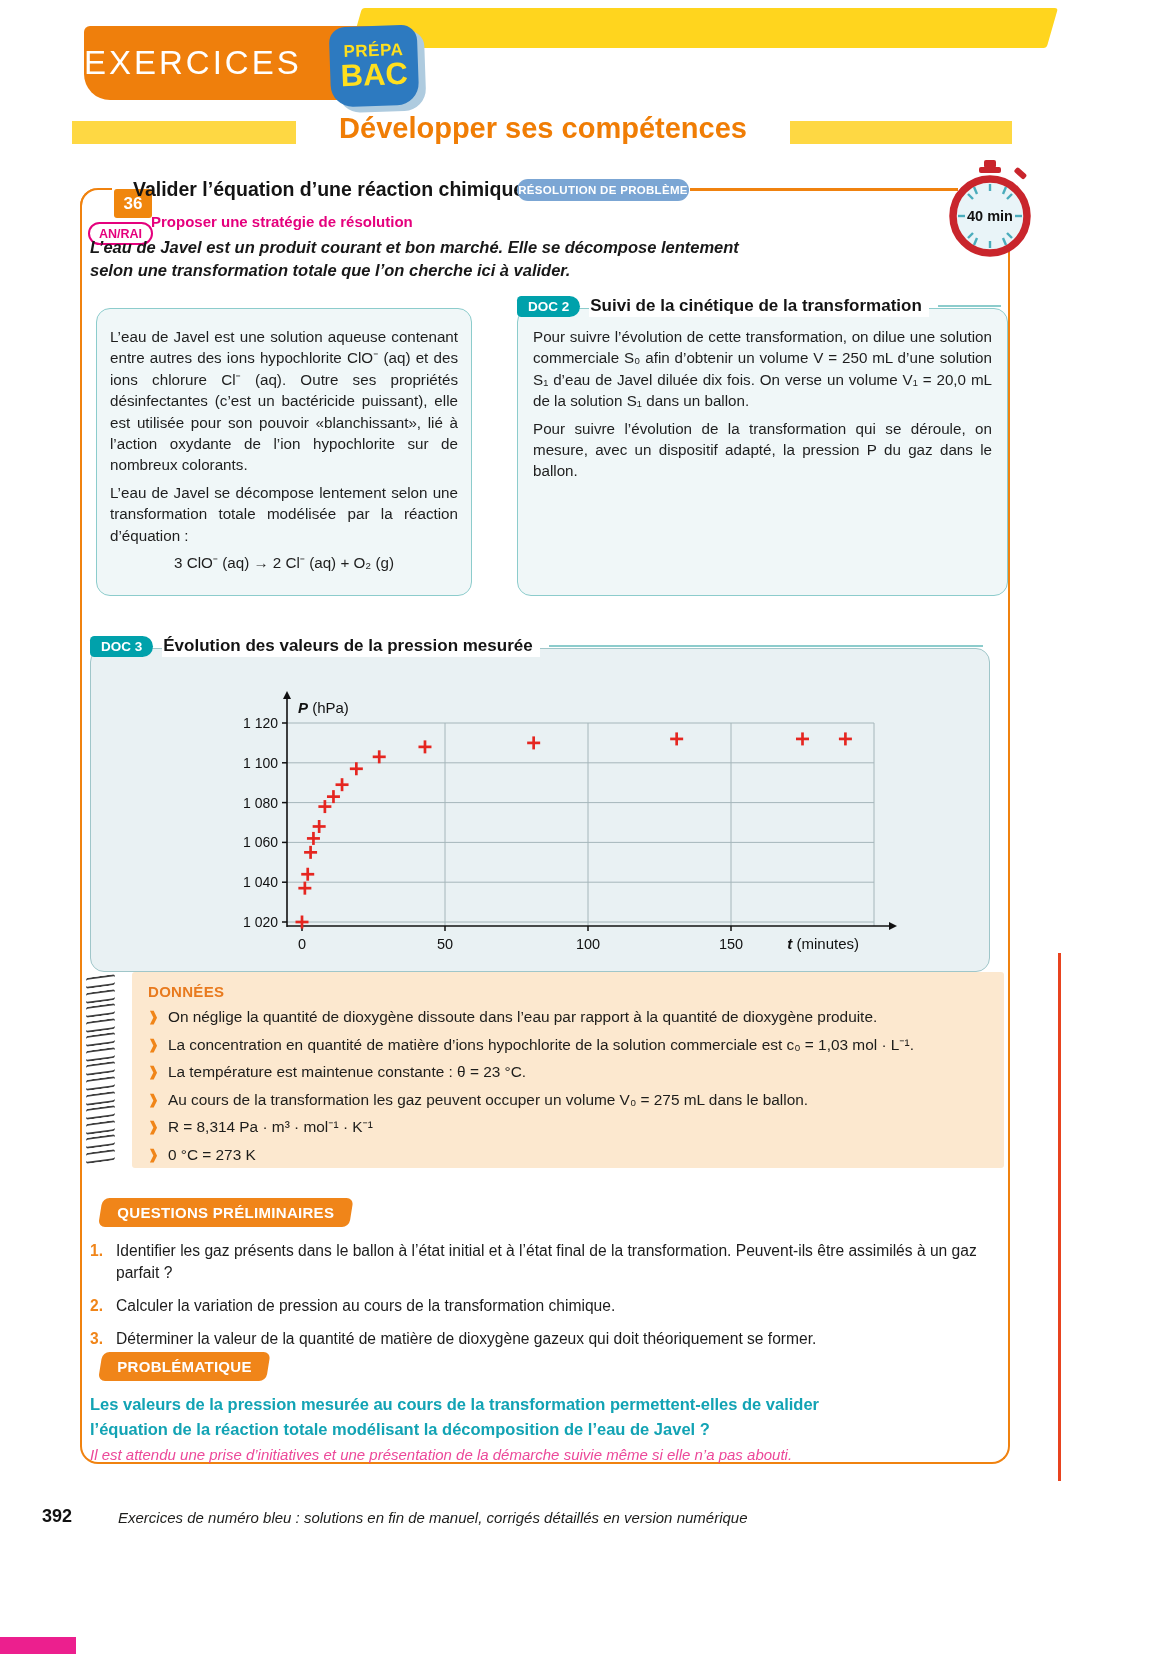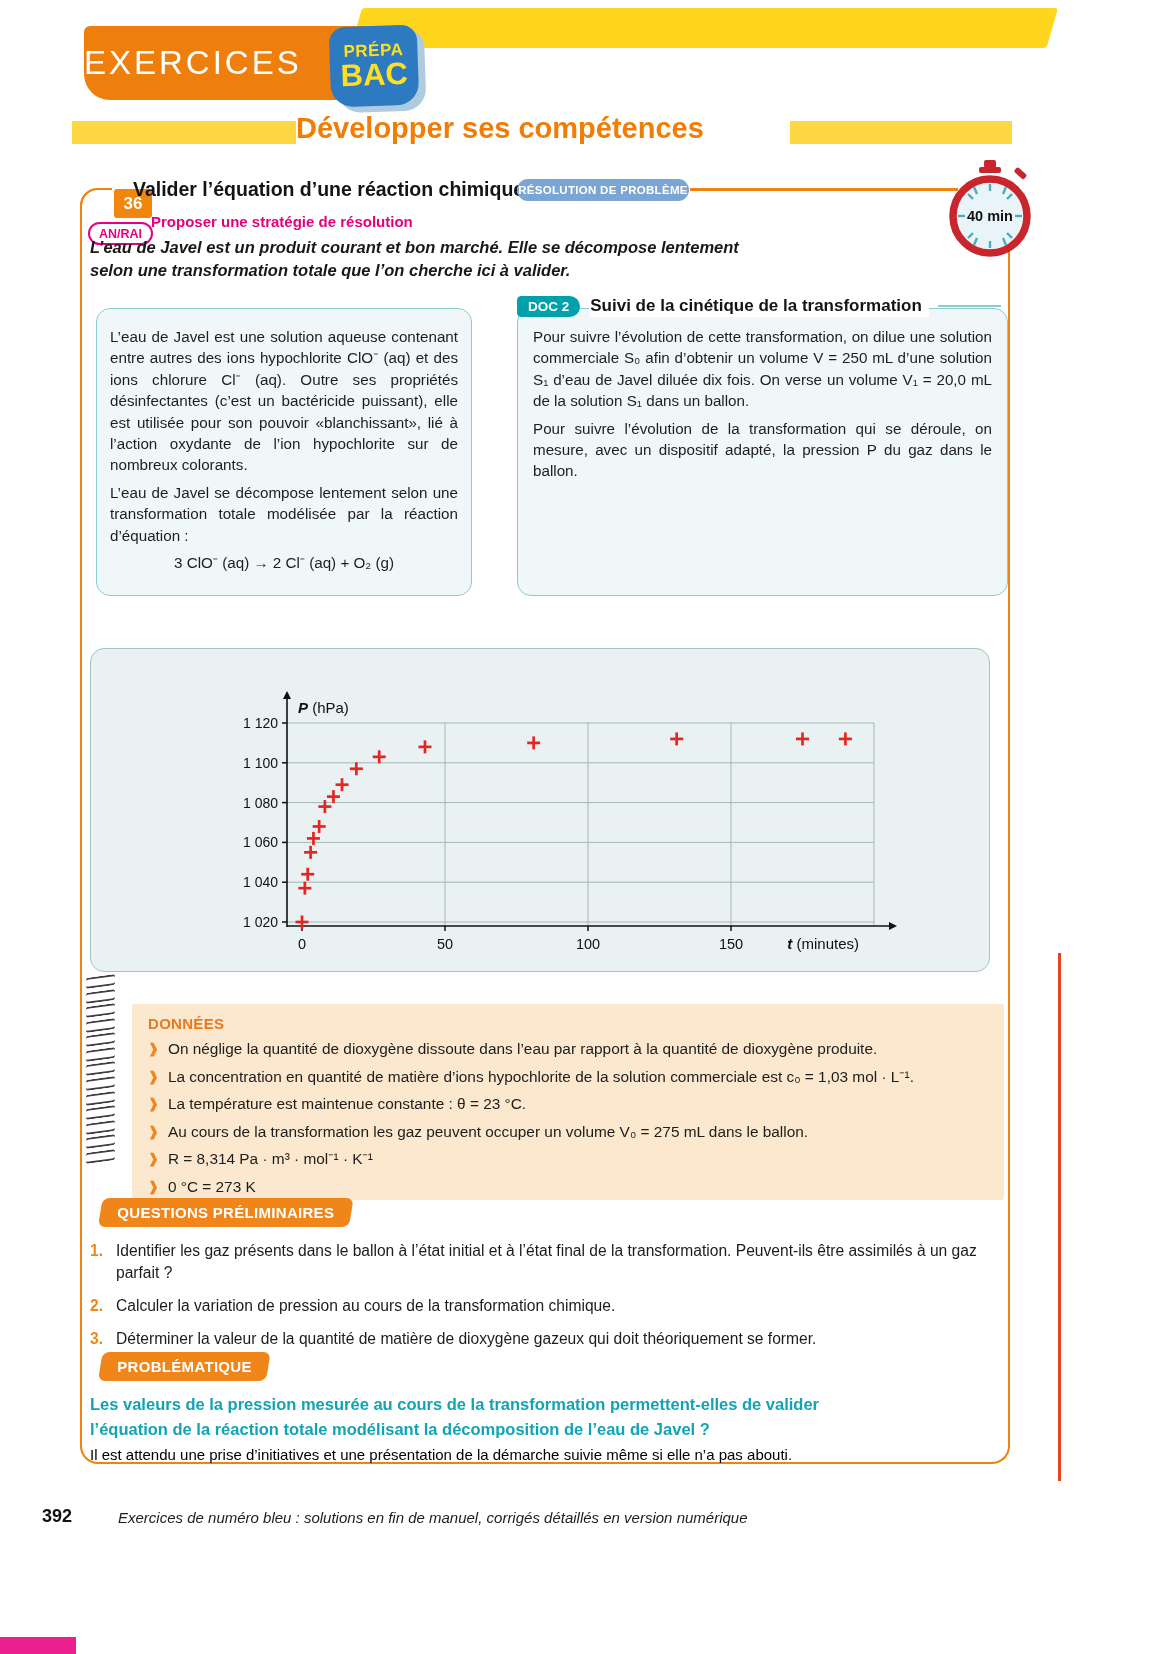--- a/index.html
+++ b/index.html
@@ -13,21 +13,21 @@
   #exercices-box{left:84px;top:26px;width:306px;height:74px;background:#ef7f0c;
     border-radius:6px 22px 22px 26px;display:flex;align-items:center;z-index:2;}
   #exercices-label{color:#fff;font-size:33px;letter-spacing:3px;}
   #prepabac{left:330px;top:26px;width:88px;height:80px;background:#2d7ac0;
     border-radius:16px 16px 22px 22px;transform:rotate(-2deg);box-shadow:7px 6px 0 #aecbdf;
     display:flex;flex-direction:column;align-items:center;justify-content:center;z-index:3;}
   #prepabac .l1{color:#ffdf1e;font-weight:bold;font-size:17px;letter-spacing:.5px;line-height:18px;}
   #prepabac .l2{color:#ffdf1e;font-weight:bold;font-size:31px;line-height:30px;}
   #bar-left{left:72px;top:121px;width:224px;height:23px;background:#fed843;}
   #bar-right{left:790px;top:121px;width:222px;height:23px;background:#fed843;}
-  #page-title{left:296px;top:112px;width:494px;text-align:left;font-size:29px;font-weight:bold;color:#f07d05;}
+  #page-title{left:296px;top:112px;width:494px;text-align:center;font-size:29px;font-weight:bold;color:#f07d05;}
 
   
   #frame{left:80px;top:188px;width:926px;height:1274px;border:2.5px solid #f0820f;border-top:none;
     border-radius:18px;z-index:0;}
   #frame-topline{left:690px;top:188px;width:268px;height:2.5px;background:#f0820f;}
   #frame-corner-tl{left:80px;top:188px;width:30px;height:30px;border-top:2.5px solid #f0820f;
     border-left:2.5px solid #f0820f;border-top-left-radius:18px;}
 
   #ex-num{left:86px;top:189px;width:38px;height:29px;background:#f0860d;color:#fff;font-weight:bold;
     font-size:17px;border-radius:3px;display:flex;align-items:center;justify-content:center;z-index:2;margin-left:28px;}
@@ -59,37 +59,37 @@
 
   
   #chart-svg{position:absolute;left:0;top:0;font-family:"Liberation Sans",sans-serif;}
 
   
   #spirals{left:86px;top:976px;width:40px;height:186px;display:flex;flex-direction:column;
     justify-content:space-between;z-index:1;}
   .spiral{width:29px;height:7px;border-top:2.4px solid #3f3f3f;border-bottom:2.4px solid #3f3f3f;
     border-radius:3px;transform:skewY(-8deg);}
   #donnees{left:132px;top:972px;width:872px;height:196px;background:#fce8cf;border-radius:3px;
-    padding:11px 16px 0 16px;box-sizing:border-box;z-index:1;margin-top:32px;}
+    padding:11px 16px 0 16px;box-sizing:border-box;z-index:1;}
   #donnees-title{color:#e87a1e;font-weight:bold;font-size:15px;letter-spacing:.3px;margin-bottom:7px;}
   .donnee{font-size:15.4px;line-height:19px;margin-bottom:8.5px;color:#1d1d1b;display:flex;}
   .donnee .b{color:#f08519;margin-right:9px;font-weight:bold;font-size:13px;line-height:19px;}
 
   
   .flagbadge{position:absolute;display:inline-block;background:#f08519;border-radius:7px;
     transform:skewX(-9deg);transform-origin:bottom left;padding:6px 17px;z-index:2;}
   .flagbadge>span{display:block;transform:skewX(9deg);color:#fff;font-weight:bold;font-size:15px;letter-spacing:.3px;}
   #questions-badge{left:98px;top:1198px;}
   #questions-list{left:90px;top:1240px;width:896px;z-index:1;}
   .question{display:flex;margin-bottom:11px;font-size:15.6px;line-height:22px;color:#1c1c1c;}
   .qnum{color:#f08519;font-weight:bold;margin-right:8px;min-width:18px;}
   #problematique-badge{left:98px;top:1352px;}
   #problematique-text{left:90px;top:1392px;width:890px;color:#12a3b4;font-weight:bold;
     font-size:16.5px;line-height:25px;z-index:1;}
-  #problematique-note{left:90px;top:1446px;width:880px;font-size:15px;color:#000000;z-index:1;}
+  #problematique-note{left:90px;top:1446px;width:880px;font-style:italic;font-size:15px;color:#ec4899;z-index:1;}
 
   
   #footer-num{left:42px;top:1506px;font-size:18px;font-weight:bold;color:#111;}
   #footer-note{left:118px;top:1509px;font-size:15px;font-style:italic;color:#1d1d1b;}
   #pink-bar{left:0;top:1637px;width:76px;height:17px;background:#ec1f8e;}
   #red-line{left:1058px;top:953px;width:3px;height:528px;background:#e8431f;}
 </style>
 </head>
 <body>
 
@@ -159,20 +159,25 @@
       <span class="doctitle">Suivi de la cinétique de la transformation</span>
       <span class="docline"></span>
     </div>
     <div class="docbody">
       <p>Pour suivre l’évolution de cette transformation, on dilue une solution commerciale S₀ afin d’obtenir un volume V = 250 mL d’une solution S₁ d’eau de Javel diluée dix fois. On verse un volume V₁ = 20,0 mL de la solution S₁ dans un ballon.</p>
       <p>Pour suivre l’évolution de la transformation qui se déroule, on mesure, avec un dispositif adapté, la pression P du gaz dans le ballon.</p>
     </div>
   </div>
 
   <div class="docbox" id="doc3">
+    <div class="dochead">
+      <span class="docbadge">DOC 3</span>
+      <span class="doctitle">Évolution des valeurs de la pression mesurée</span>
+      <span class="docline"></span>
+    </div>
     <svg id="chart-svg" width="898" height="322" viewBox="0 0 898 322">
         <line x1="196" y1="273" x2="783" y2="273" stroke="#a5b6ba" stroke-width="1"></line>
         <line x1="191" y1="273" x2="196" y2="273" stroke="#111" stroke-width="1.5"></line>
         <text x="187" y="278" text-anchor="end" font-size="14" fill="#111">1 020</text>
         <line x1="196" y1="233.2" x2="783" y2="233.2" stroke="#a5b6ba" stroke-width="1"></line>
         <line x1="191" y1="233.2" x2="196" y2="233.2" stroke="#111" stroke-width="1.5"></line>
         <text x="187" y="238.2" text-anchor="end" font-size="14" fill="#111">1 040</text>
         <line x1="196" y1="193.4" x2="783" y2="193.4" stroke="#a5b6ba" stroke-width="1"></line>
         <line x1="191" y1="193.4" x2="196" y2="193.4" stroke="#111" stroke-width="1.5"></line>
         <text x="187" y="198.4" text-anchor="end" font-size="14" fill="#111">1 060</text>

